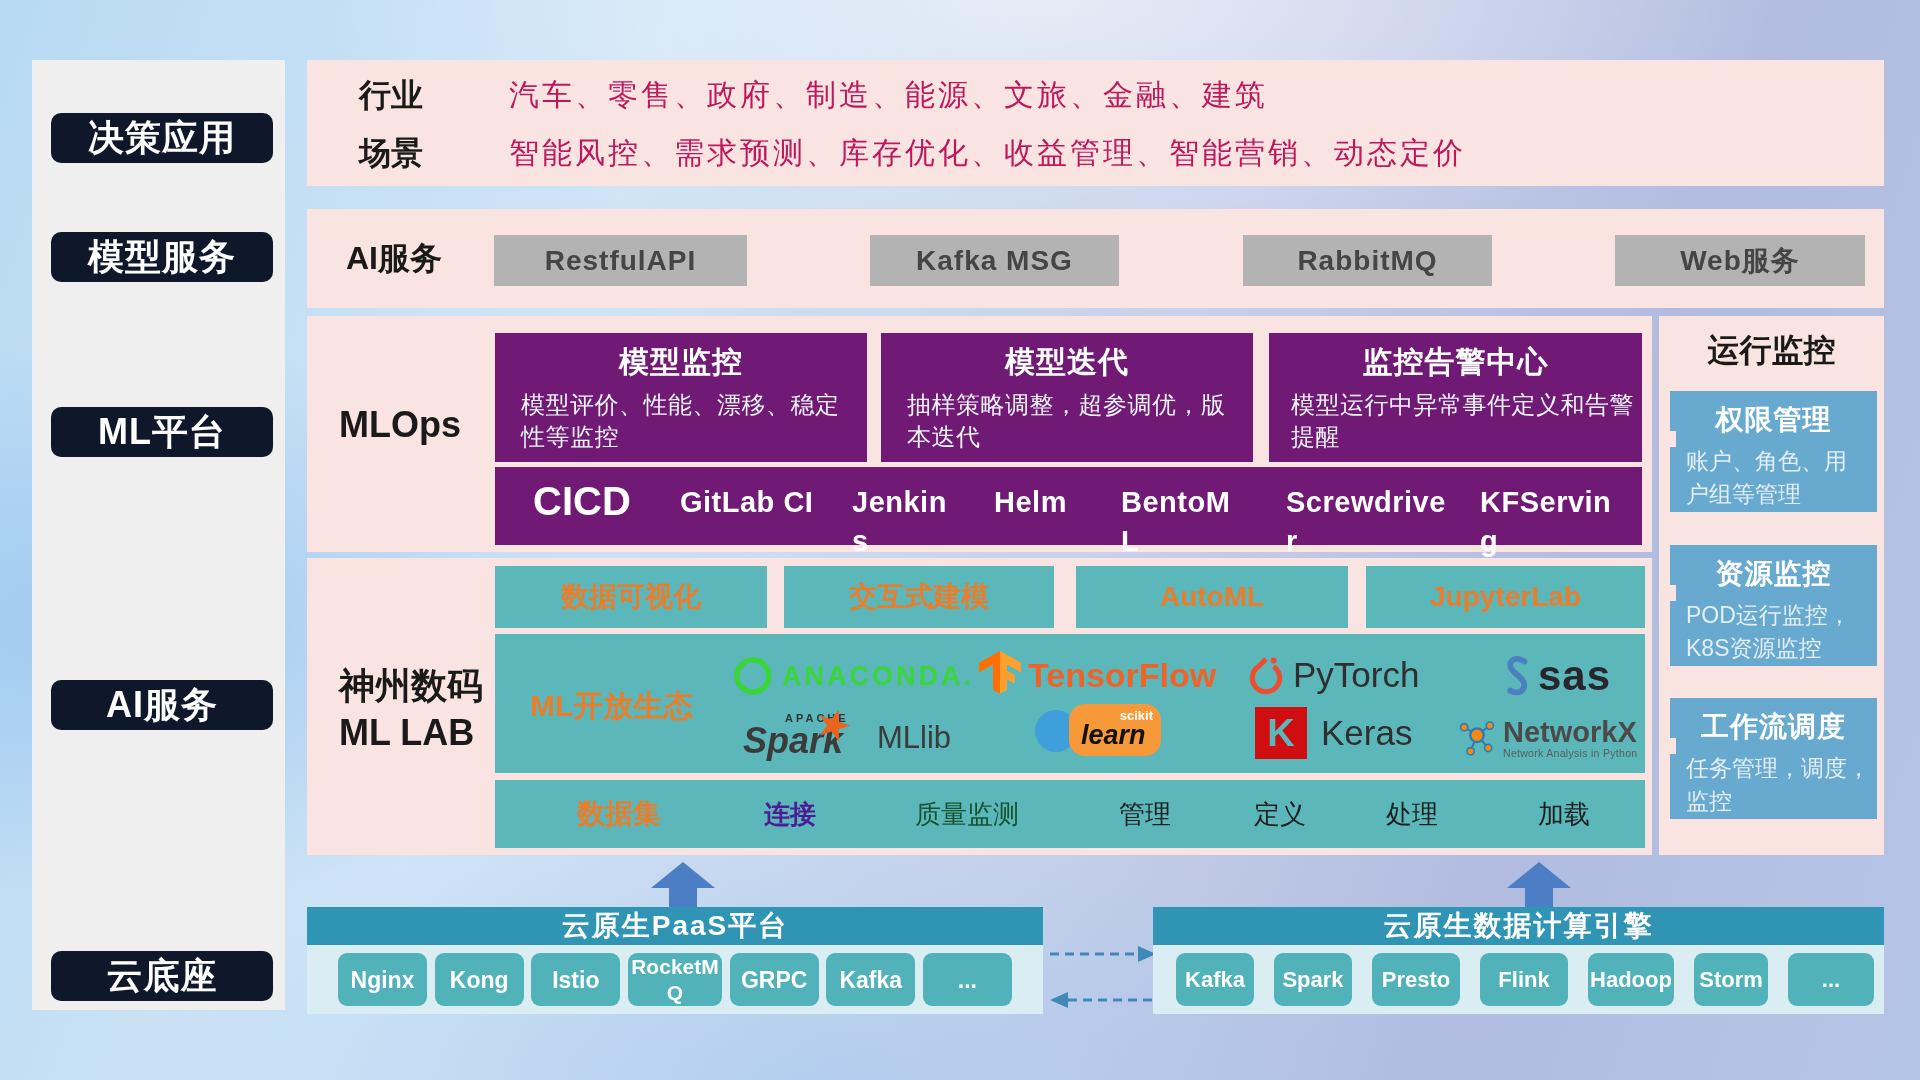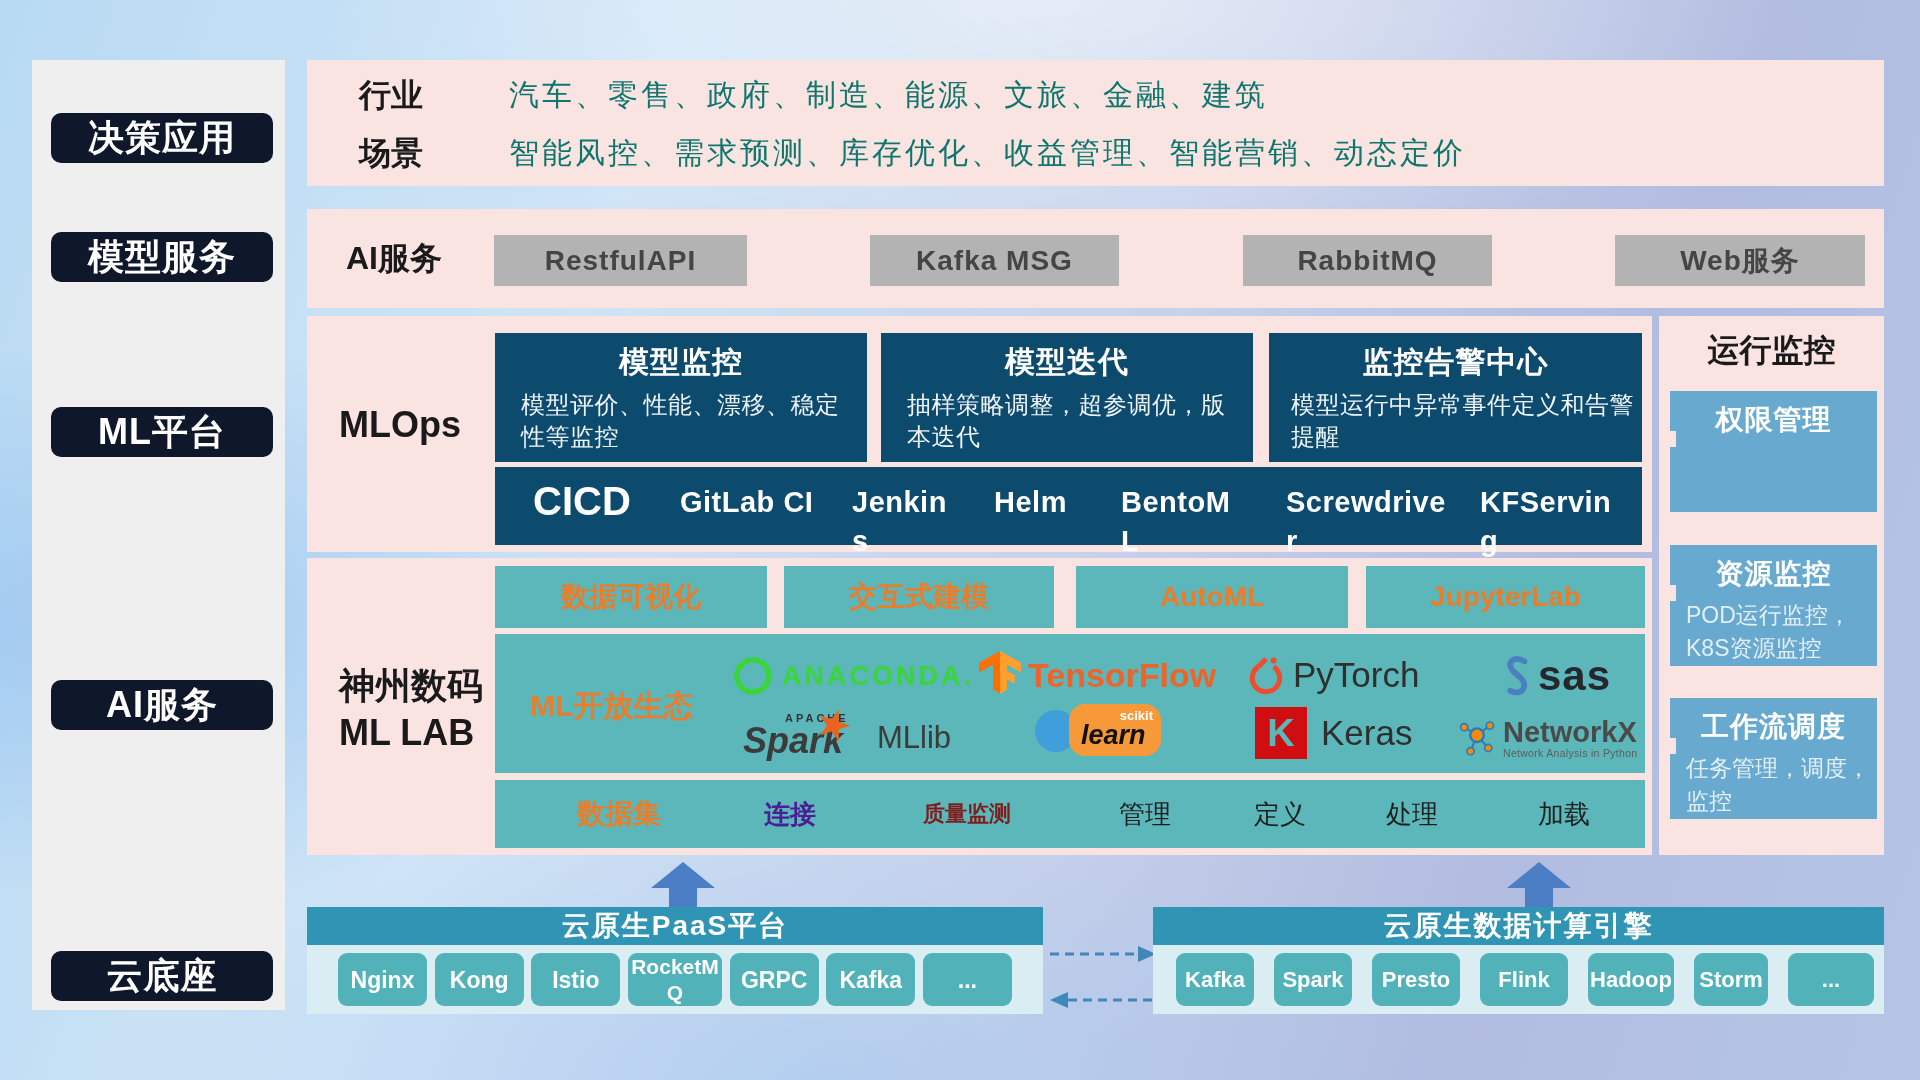--- a/index.html
+++ b/index.html
@@ -12,24 +12,24 @@
       radial-gradient(1000px 380px at 42% 100%, rgba(160,200,242,.5), rgba(160,200,242,0) 68%),
       linear-gradient(108deg,#b8daf3 0%,#cfe4f6 30%,#c6d0ea 58%,#b1bce0 78%,#b5c5e6 100%);
   }
   .abs{position:absolute;}
   .panel-gray{background:#efeff0;}
   .panel-pink{background:#fae4e2;}
   .red-btn{background:#0f172a;border-radius:10px;color:#fff;font-weight:bold;
            font-size:36px;display:flex;align-items:center;justify-content:center;
            left:19px;width:222px;height:50px;letter-spacing:1px;}
   .black-label{color:#1a1a1a;font-weight:bold;}
-  .gray-list{color:#0f766e;font-size:30px;letter-spacing:3px;white-space:nowrap;}
+  .gray-list{color:#be185d;font-size:30px;letter-spacing:3px;white-space:nowrap;}
   .gray-btn{background:#b3b3b3;color:#454545;font-weight:bold;font-size:28px;
             display:flex;align-items:center;justify-content:center;letter-spacing:1px;}
-  .blue-card{background:#0c4a6e;color:#fff;}
+  .blue-card{background:#701a75;color:#fff;}
   .blue-card .t{position:absolute;left:0;right:0;top:9px;text-align:center;
                 font-size:30px;font-weight:bold;letter-spacing:1px;}
   .blue-card .d{position:absolute;left:26px;right:18px;top:56px;font-size:24px;
                 line-height:32px;color:#eef4f8;letter-spacing:.5px;}
   .teal{background:#5bb7ba;}
   .orange-b{color:#e87e2b;font-weight:bold;}
   .mon-card{background:#68aacf;color:#fff;}
   .mon-card .t{position:absolute;left:0;right:0;top:10px;text-align:center;
                font-size:28px;font-weight:bold;letter-spacing:1px;}
   .mon-card .d{position:absolute;left:16px;right:22px;top:54px;font-size:23px;
@@ -117,20 +117,21 @@
       <div class="cicd-item" style="left:626px;width:118px;">BentoML</div>
       <div class="cicd-item" style="left:791px;width:165px;">Screwdriver</div>
       <div class="cicd-item" style="left:985px;width:140px;">KFServing</div>
     </div>
   </div>
 
   <div class="abs panel-pink" style="left:1659px;top:316px;width:225px;height:539px;">
     <div class="abs black-label" style="left:0;right:0;top:12px;text-align:center;font-size:32px;line-height:44px;">运行监控</div>
     <div class="abs mon-card" style="left:11px;top:75px;width:207px;height:121px;">
       <div class="t">权限管理</div>
+      <div class="d">账户、角色、用户组等管理</div>
       <div class="notch"></div>
     </div>
     <div class="abs mon-card" style="left:11px;top:229px;width:207px;height:121px;">
       <div class="t">资源监控</div>
       <div class="d">POD运行监控，K8S资源监控</div>
       <div class="notch"></div>
     </div>
     <div class="abs mon-card" style="left:11px;top:382px;width:207px;height:121px;">
       <div class="t">工作流调度</div>
       <div class="d" style="right:2px;">任务管理，调度，监控</div>
@@ -234,21 +235,21 @@
         <div style="margin-left:6px;white-space:nowrap;">
           <div style="color:#4a4a4a;font-size:29px;font-weight:600;line-height:29px;">NetworkX</div>
           <div style="color:#5c5c5c;font-size:10.5px;letter-spacing:.3px;">Network Analysis in Python</div>
         </div>
       </div>
     </div>
 
     <div class="abs teal" style="left:188px;top:222px;width:1150px;height:68px;">
       <div class="ds-item orange-b" style="left:124px;font-size:28px;">数据集</div>
       <div class="ds-item" style="left:295px;font-size:26px;color:#4c1d95;font-weight:bold;">连接</div>
-      <div class="ds-item" style="left:472px;font-size:22px;color:#7f1d1d;font-weight:bold;">质量监测</div>
+      <div class="ds-item" style="left:472px;font-size:26px;color:#14532d;">质量监测</div>
       <div class="ds-item" style="left:650px;font-size:26px;color:#1f1f1f;">管理</div>
       <div class="ds-item" style="left:785px;font-size:26px;color:#1f1f1f;">定义</div>
       <div class="ds-item" style="left:917px;font-size:26px;color:#1f1f1f;">处理</div>
       <div class="ds-item" style="left:1069px;font-size:26px;color:#1f1f1f;">加载</div>
     </div>
   </div>
 
   <svg class="abs" style="left:651px;top:862px;" width="64" height="46" viewBox="0 0 64 46">
     <polygon points="32,0 64,26 46,26 46,46 18,46 18,26 0,26" fill="#4b7ec5"></polygon>
   </svg>

